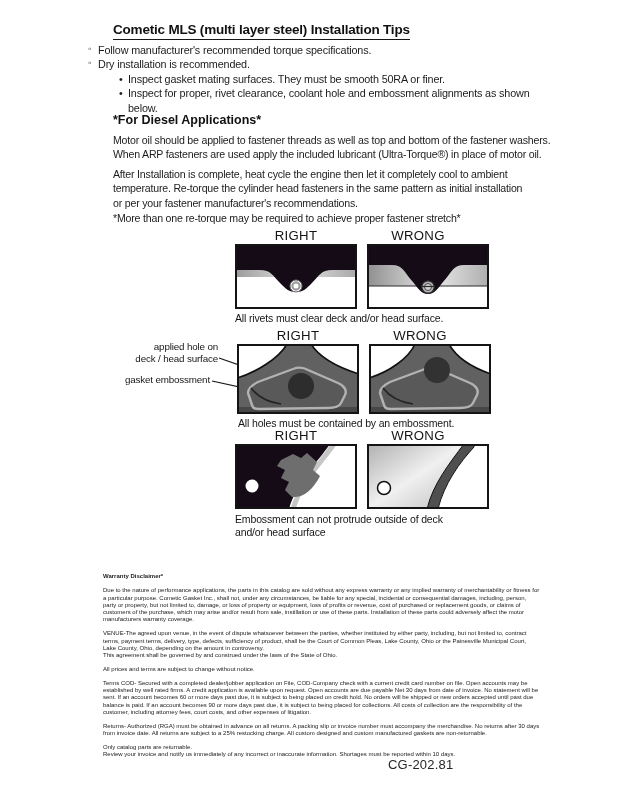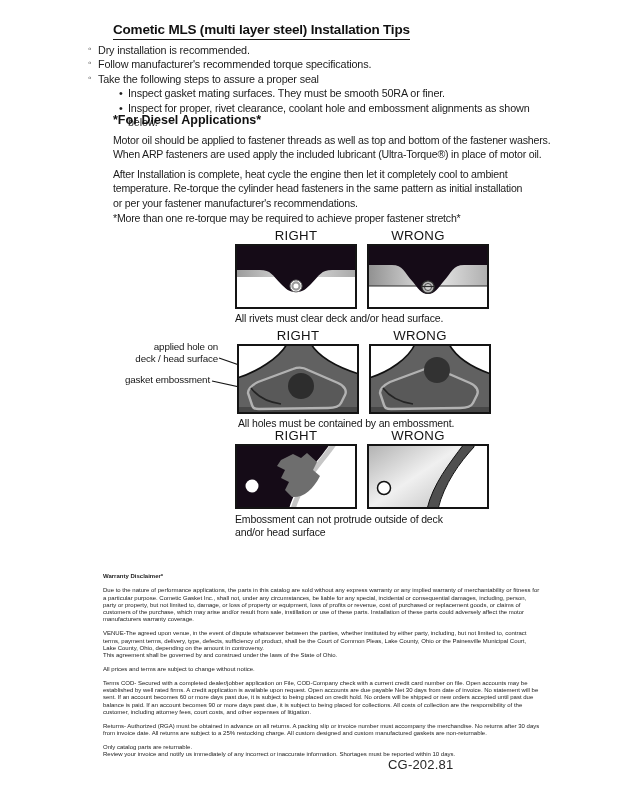--- a/index.html
+++ b/index.html
@@ -63,23 +63,22 @@
   .legal .lh{font-weight:bold;margin-bottom:7px;}
 
   .pagenum{left:388px;top:757px;font-size:13px;letter-spacing:.2px;color:#262626;}
 </style>
 </head>
 <body>
 
 <div class="abs doc-title">Cometic MLS (multi layer steel) Installation Tips</div>
 
 <div class="abs tips">
+  <div class="b">Follow manufacturer's recommended torque specifications.</div>
   <div class="b">Dry installation is recommended.</div>
-  <div class="b">Follow manufacturer's recommended torque specifications.</div>
-  <div class="b">Take the following steps to assure a proper seal</div>
   <div class="sb">Inspect gasket mating surfaces.  They must be smooth 50RA or finer.</div>
   <div class="sb">Inspect for proper, rivet clearance, coolant hole and embossment alignments as shown below.</div>
 </div>
 
 <div class="abs diesel-h">*For Diesel Applications*</div>
 <div class="abs para p-oil ml">Motor oil should be applied to fastener threads as well as top and bottom of the fastener washers.
 When ARP fasteners are used apply the included lubricant (Ultra-Torque®) in place of motor oil.</div>
 <div class="abs para p-retorque ml">After Installation is complete, heat cycle the engine then let it completely cool to ambient
 temperature. Re-torque the cylinder head fasteners in the same pattern as initial installation
 or per your fastener manufacturer's recommendations.</div>

